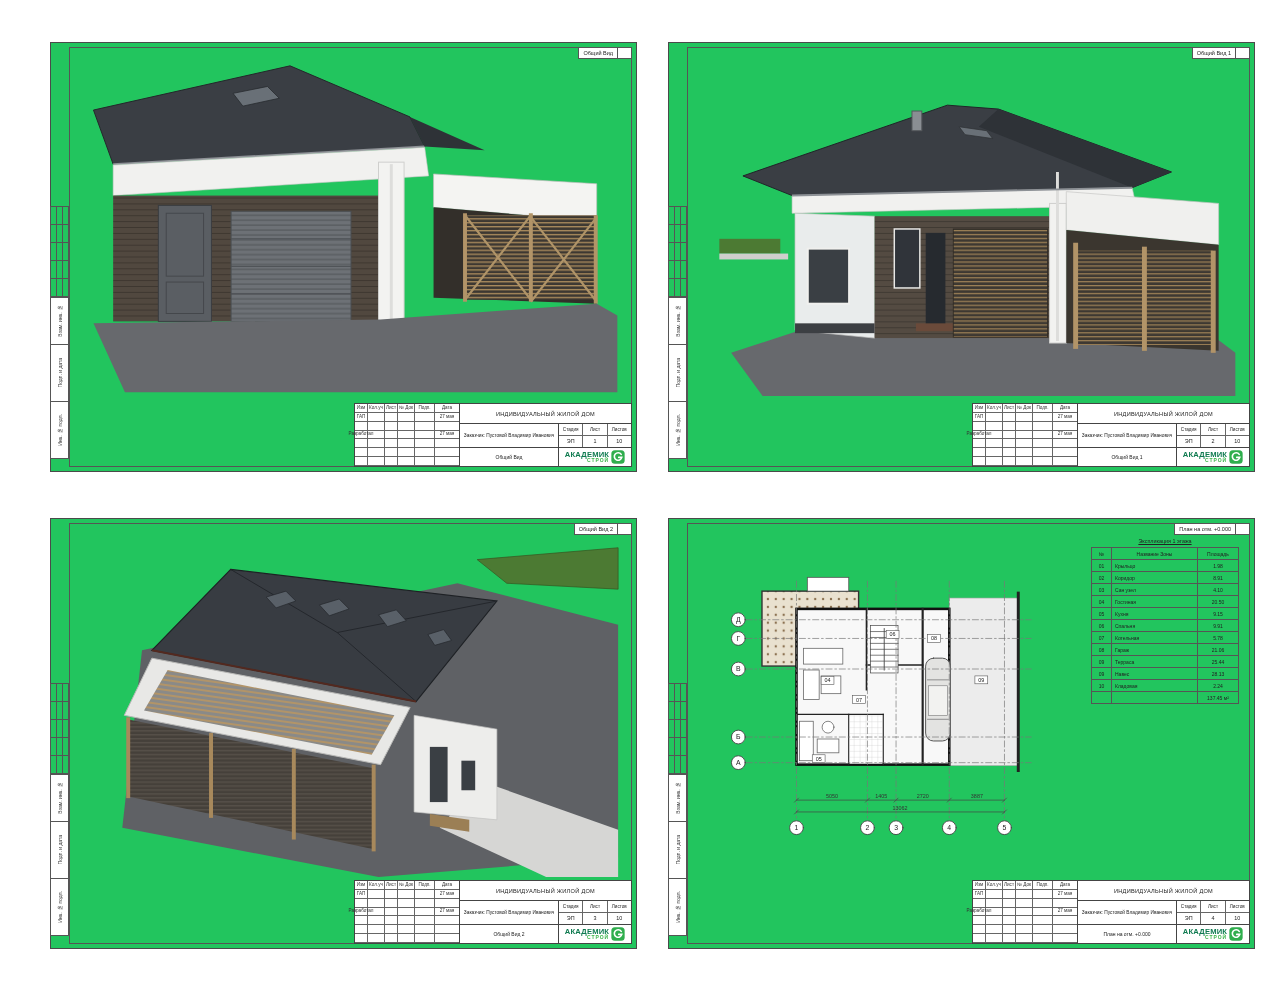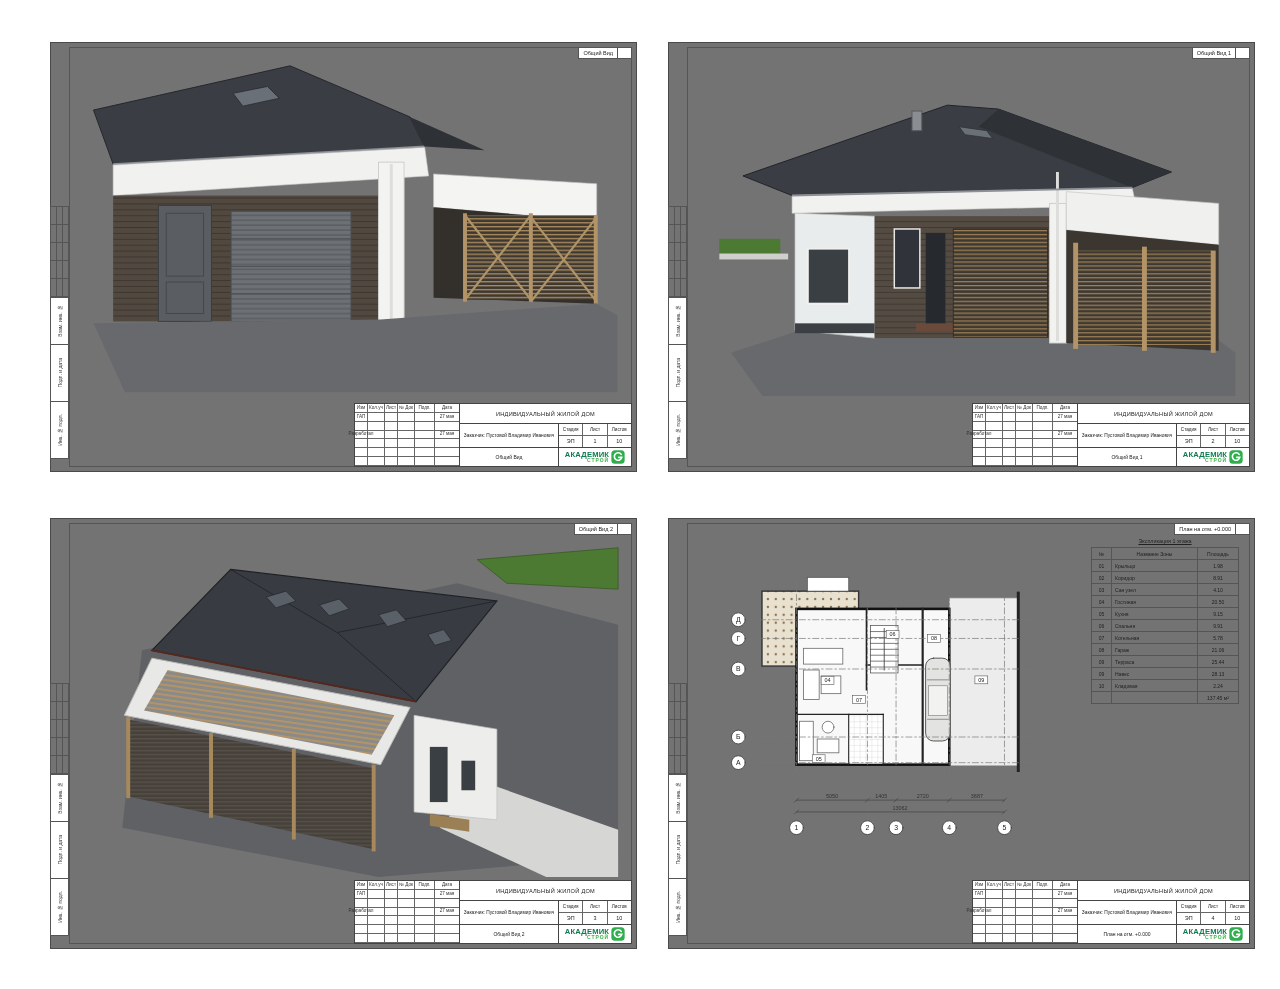--- a/index.html
+++ b/index.html
@@ -1,18 +1,18 @@
 <!DOCTYPE html>
 <html><head>
 <meta charset="utf-8">
 <style>
   html,body{margin:0;padding:0;background:#fff;}
   #board{position:relative;width:1280px;height:989px;background:#ffffff;overflow:hidden;
          font-family:"Liberation Sans", sans-serif;color:#222;}
-  .sheet{position:absolute;background:#737373;border:1px solid #4a4a4a;}
+  .sheet{position:absolute;background:#22c55e;border:1px solid #4a4a4a;}
   .frame{position:absolute;top:4px;right:4px;bottom:4px;left:18px;border:1px solid #555;}
   .render{position:absolute;top:8px;left:8px;right:8px;bottom:66px;}
   .render svg{width:100%;height:100%;}
   
   .corner{position:absolute;top:-1px;right:-1px;display:flex;height:12px;}
   .corner .cl-name{border:1px solid #555;font-size:5.5px;line-height:10px;padding:0 4px;background:#fff;white-space:nowrap;}
   .corner .cl-empty{border:1px solid #555;border-left:0;width:13px;background:#fff;}
   
   .stamps{position:absolute;left:-1px;bottom:12px;width:19px;}
   .stamp-grid{display:grid;grid-template-columns:6px 6px 7px;border:1px solid #555;border-bottom:0;}

